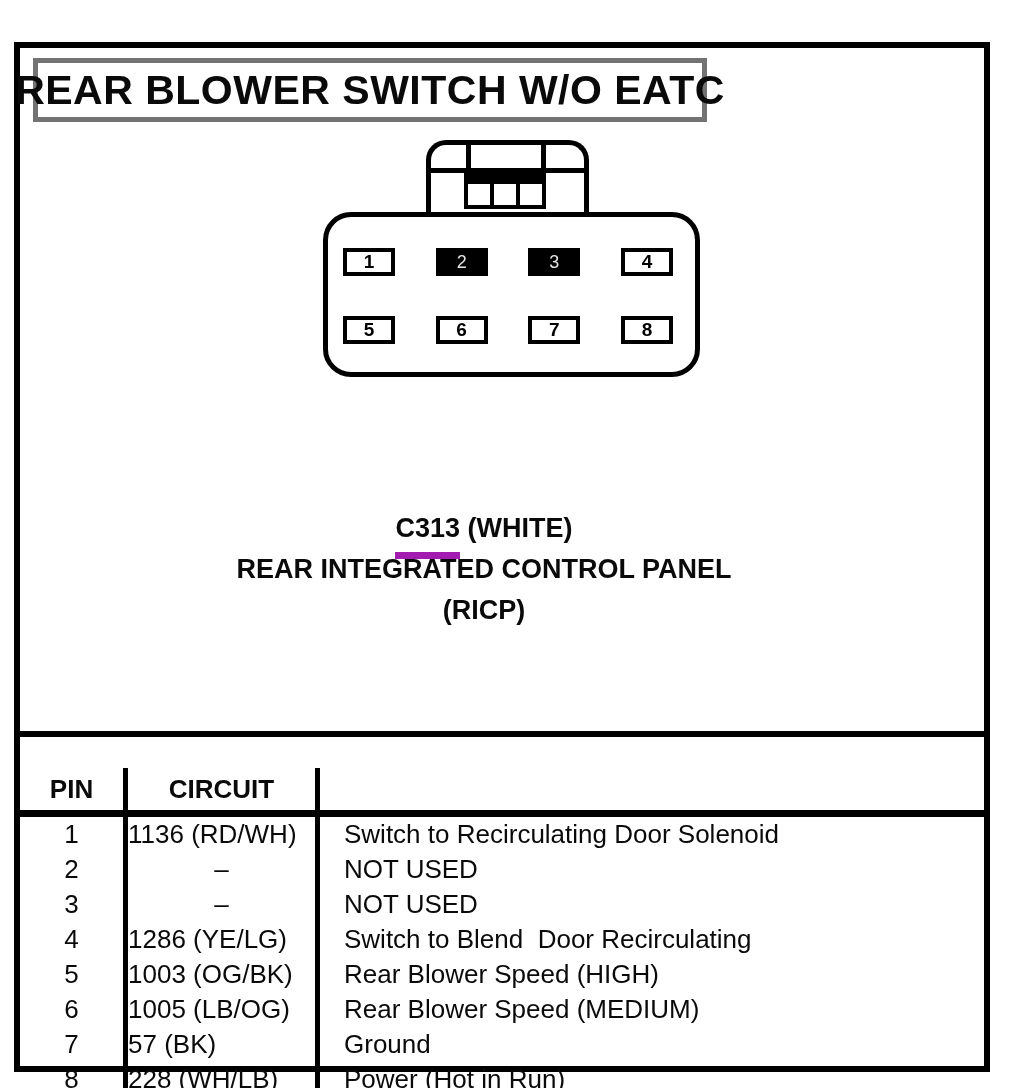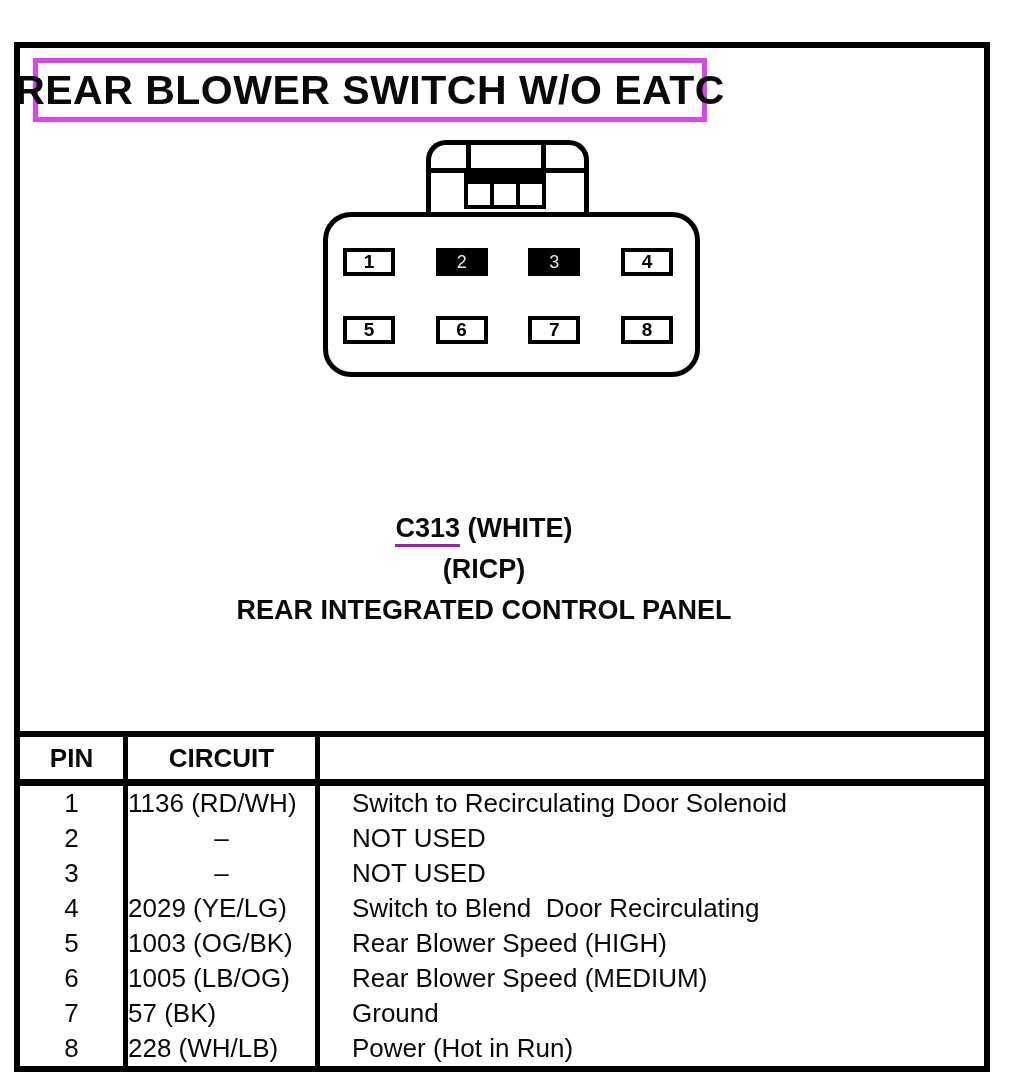--- a/index.html
+++ b/index.html
@@ -8,21 +8,21 @@
     font-family:"Liberation Sans", sans-serif;color:#0a0a0a;overflow:hidden;
   }
   
   .frame{
     position:absolute;left:14px;top:42px;width:976px;height:1030px;
     border:6px solid #000;box-sizing:border-box;
   }
   
   .title-box{
     position:absolute;left:33px;top:58px;width:674px;height:64px;
-    border:5px solid #d946ef;box-sizing:border-box;
+    border:5px solid #737373;box-sizing:border-box;
     display:flex;align-items:center;justify-content:center;
   }
   .title-text{font-size:41px;font-weight:bold;letter-spacing:0.5px;white-space:nowrap;}
   
   .conn-tab{
     position:absolute;left:426px;top:140px;width:163px;height:72px;
     border:5px solid #000;border-bottom:none;border-radius:20px 20px 0 0;
     box-sizing:border-box;background:#fff;
   }
   .tab-vline{position:absolute;top:140px;width:5px;height:30px;background:#000;}
@@ -48,39 +48,39 @@
     width:52px;height:28px;border:4px solid #000;box-sizing:border-box;background:#fff;
     display:flex;align-items:center;justify-content:center;
     font-size:19px;font-weight:bold;color:#000;
   }
   .pin.filled{background:#000;color:#e4e4e4;font-weight:normal;font-size:18px;}
   
   .conn-caption{
     position:absolute;left:14px;top:508px;width:940px;
     text-align:center;font-weight:bold;font-size:27px;line-height:41px;
   }
-  .conn-code{border-bottom:3px solid #a21caf;padding-bottom:1px;}
+  .conn-code{border-bottom:7px solid #a21caf;padding-bottom:9px;}
   
   .pin-table{
     position:absolute;left:14px;top:731px;width:976px;height:341px;
     border:6px solid #000;box-sizing:border-box;background:#fff;
     display:flex;flex-direction:column;
   }
-  .thead{display:flex;height:42px;border-bottom:7px solid #000;flex-shrink:0;}
+  .thead{display:flex;height:42px;border-bottom:7px solid #000;flex-shrink:0;margin-top:31px;}
   .th{font-weight:bold;font-size:26px;display:flex;align-items:center;justify-content:center;box-sizing:border-box;}
   .col-pin{width:108px;border-right:5px solid #000;}
   .col-circuit{width:192px;border-right:5px solid #000;}
   .col-fn{flex:1;}
   .tbody{display:flex;flex-direction:column;flex:1;}
   .tr{display:flex;height:35px;flex-shrink:0;}
   .td{font-size:26px;display:flex;align-items:center;box-sizing:border-box;}
   .td.col-pin{justify-content:center;}
   .td.col-circuit{}
   .td.col-circuit.center{padding-left:0;justify-content:center;}
-  .td.col-fn{padding-left:32px;white-space:pre;}
+  .td.col-fn{padding-left:24px;white-space:pre;}
 </style>
 </head>
 <body>
 
 <div class="canvas">
 
   <div class="frame"></div>
 
   <div class="title-box">
     <span class="title-text">REAR BLOWER SWITCH W/O EATC</span>
@@ -106,22 +106,22 @@
       <div class="pin">5</div>
       <div class="pin">6</div>
       <div class="pin">7</div>
       <div class="pin">8</div>
     </div>
 
   <div class="conn-caption">
     <div>
       <span class="conn-code">C313</span><span> </span><span>(WHITE)</span>
     </div>
+    <div>REAR INTEGRATED CONTROL PANEL</div>
     <div>(RICP)</div>
-    <div>REAR INTEGRATED CONTROL PANEL</div>
   </div>
 
   <div class="pin-table">
     <div class="thead">
       <div class="th col-pin">PIN</div>
       <div class="th col-circuit">CIRCUIT</div>
     </div>
     <div class="tbody">
         <div class="tr">
           <div class="td col-pin">1</div>
@@ -133,21 +133,21 @@
           <div class="td col-circuit center">–</div>
           <div class="td col-fn">NOT USED</div>
         </div>
         <div class="tr">
           <div class="td col-pin">3</div>
           <div class="td col-circuit center">–</div>
           <div class="td col-fn">NOT USED</div>
         </div>
         <div class="tr">
           <div class="td col-pin">4</div>
-          <div class="td col-circuit">2029 (YE/LG)</div>
+          <div class="td col-circuit">1286 (YE/LG)</div>
           <div class="td col-fn">Switch to Blend  Door Recirculating</div>
         </div>
         <div class="tr">
           <div class="td col-pin">5</div>
           <div class="td col-circuit">1003 (OG/BK)</div>
           <div class="td col-fn">Rear Blower Speed (HIGH)</div>
         </div>
         <div class="tr">
           <div class="td col-pin">6</div>
           <div class="td col-circuit">1005 (LB/OG)</div>

